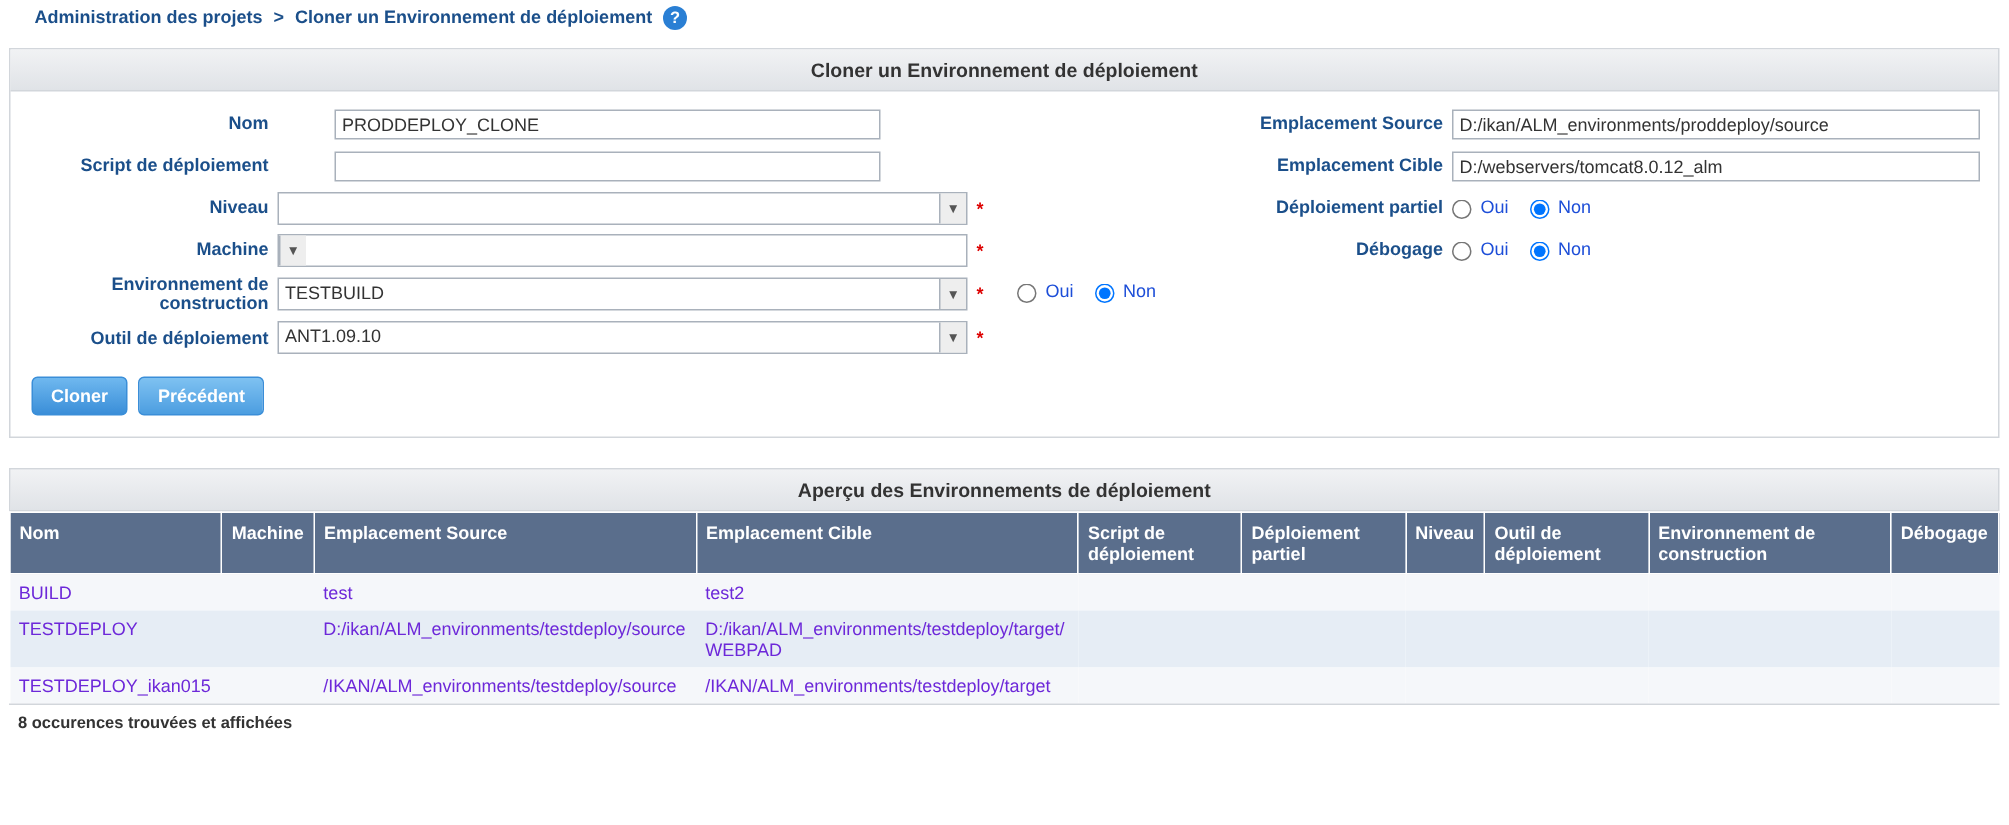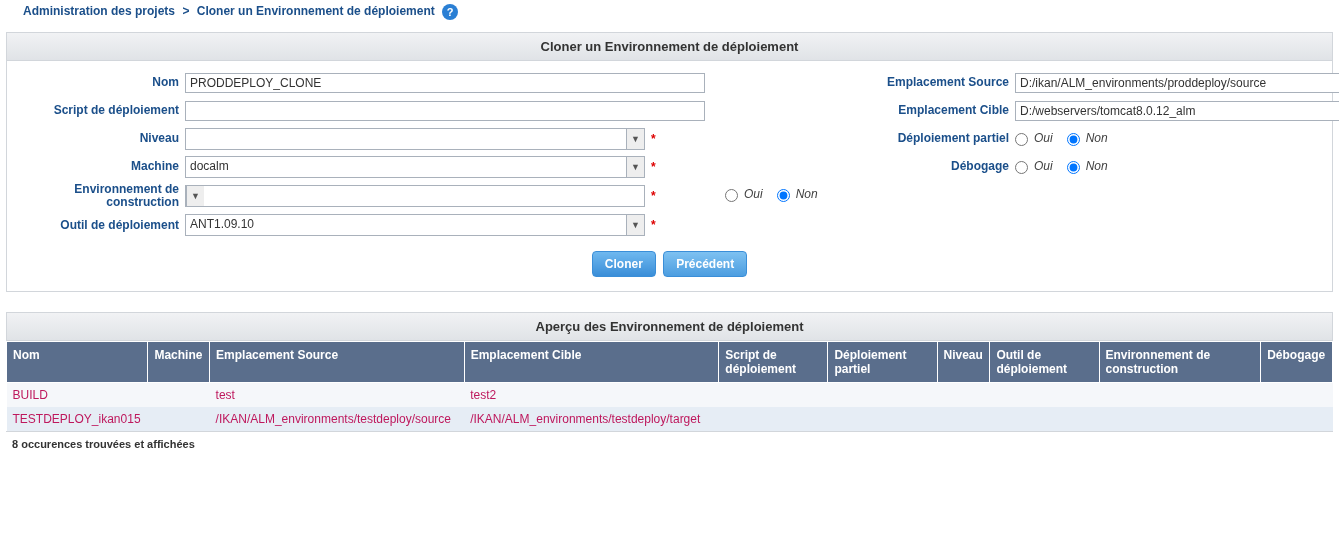--- a/index.html
+++ b/index.html
@@ -10,34 +10,34 @@
   .panel { border: 1px solid #d2d6db; margin: 8px 6px 0 6px; }
   .panel-header { background: linear-gradient(#f1f2f4, #e0e3e7); border-bottom: 1px solid #d2d6db; text-align:center; font-weight:bold; font-size:13px; color:#333; padding:6px 0;}
   .panel-body { padding: 10px 12px 14px; }
   .form-grid { display:flex; gap: 20px; }
   .form-col { flex:1; }
   .form-row { display:flex; align-items:center; margin-bottom:4px; min-height:24px; }
   .form-row label { width:166px; text-align:right; padding-right:6px; color:#1b4f8a; font-weight:bold; font-size:12px; line-height:1.1;}
   .form-col-right .form-row label { width:290px; }
   .required { color:#d00; font-weight:bold; padding-left:6px;}
   input[type=text] { border:1px solid #a9b1bb; padding:2px 4px; font-size:12px; height:20px; background:#fff; color:#333;}
-  .input-wide { width:520px;}
+  .input-wide { width:364px;margin-left:38px;}
   .input-med { width:352px;}
   .select-wrap { display:inline-flex; border:1px solid #a9b1bb; width:460px; height:22px;}
   .select-wrap .sel-text { flex:1; padding:2px 4px; font-size:12px; color:#333;}
   .select-wrap .caret { width:18px; border-left:1px solid #a9b1bb; display:flex; align-items:center; justify-content:center; font-size:9px; color:#555; background:#eee;}
   .radio-group { display:flex; gap:4px; align-items:center;}
-  .radio-group label.rlabel { width:auto; color:#404040; font-weight:normal; padding:0 10px 0 2px;font-style:italic;}
-  .buttons { text-align:center; margin-top:10px;}
+  .radio-group label.rlabel { width:auto; color:#1d4ed8; font-weight:normal; padding:0 10px 0 2px;}
+  .buttons { margin-top:10px;}
   .btn { display:inline-block; border:1px solid #3a8ed8; border-radius:4px; background:linear-gradient(#6fb8ef,#3a8ed8); color:#fff; font-weight:bold; font-size:12px; padding:5px 12px; cursor:pointer; margin:0 2px;}
   .btn.secondary { background:linear-gradient(#7ec1f1,#4c9de0);}
   table.list { width:calc(100% - 12px); margin:0 6px; border-collapse:collapse; font-size:12px;}
   .list-header { background: linear-gradient(#f1f2f4, #e0e3e7); border:1px solid #d2d6db; text-align:center; font-weight:bold; font-size:13px; color:#333; padding:6px 0; margin:20px 6px 0 6px;}
   table.list thead th { background:#5a6e8c; color:#fff; border:1px solid #fff; padding:6px; text-align:left; font-weight:bold; vertical-align:top;}
-  table.list tbody td { padding:5px 6px; color:#be185d; vertical-align:top; word-break:break-word;}
+  table.list tbody td { padding:5px 6px; color:#6d28d9; vertical-align:top; word-break:break-word;}
   table.list tbody tr:nth-child(odd) { background:#f5f7fa;}
   table.list tbody tr:nth-child(even) { background:#e6edf5;}
   .footer-note { font-size:11px; font-weight:bold; padding:6px; border-top:1px solid #d2d6db; margin:0 6px;}
 </style>
 </head>
 <body>
 
 <div class="breadcrumb">
   <span>Administration des projets</span>
   <span class="sep">&gt;</span>
@@ -62,28 +62,28 @@
           <label>Niveau</label>
           <div class="select-wrap">
             <span class="sel-text"></span>
             <span class="caret">▼</span>
           </div>
           <span class="required">*</span>
         </div>
         <div class="form-row">
           <label>Machine</label>
           <div class="select-wrap">
-            <span class="sel-text">docalm</span>
             <span class="caret">▼</span>
           </div>
           <span class="required">*</span>
         </div>
         <div class="form-row">
           <label>Environnement de construction</label>
           <div class="select-wrap">
+            <span class="sel-text">TESTBUILD</span>
             <span class="caret">▼</span>
           </div>
           <span class="required">*</span>
         </div>
         <div class="form-row">
           <label>Outil de déploiement</label>
           <div class="select-wrap">
             <span class="sel-text">ANT1.09.10</span>
             <span class="caret">▼</span>
           </div>
@@ -127,21 +127,21 @@
         </div>
       </div>
     </div>
     <div class="buttons">
       <span class="btn">Cloner</span>
       <span class="btn secondary">Précédent</span>
     </div>
   </div>
 </div>
 
-<div class="list-header">Aperçu des Environnement de déploiement</div>
+<div class="list-header">Aperçu des Environnements de déploiement</div>
 <table class="list">
   <colgroup>
     <col style="width:140px">
       <col style="width:58px">
       <col style="width:252px">
       <col style="width:252px">
     <col style="width:108px">
       <col style="width:108px">
       <col style="width:50px">
       <col style="width:108px">
@@ -169,20 +169,32 @@
         <td>test</td>
         <td>test2</td>
         <td></td>
         <td></td>
         <td></td>
         <td></td>
         <td></td>
         <td></td>
       </tr>
       <tr>
+        <td>TESTDEPLOY</td>
+        <td></td>
+        <td>D:/ikan/ALM_environments/testdeploy/source</td>
+        <td>D:/ikan/ALM_environments/testdeploy/target/WEBPAD</td>
+        <td></td>
+        <td></td>
+        <td></td>
+        <td></td>
+        <td></td>
+        <td></td>
+      </tr>
+      <tr>
         <td>TESTDEPLOY_ikan015</td>
         <td></td>
         <td>/IKAN/ALM_environments/testdeploy/source</td>
         <td>/IKAN/ALM_environments/testdeploy/target</td>
         <td></td>
         <td></td>
         <td></td>
         <td></td>
         <td></td>
         <td></td>

